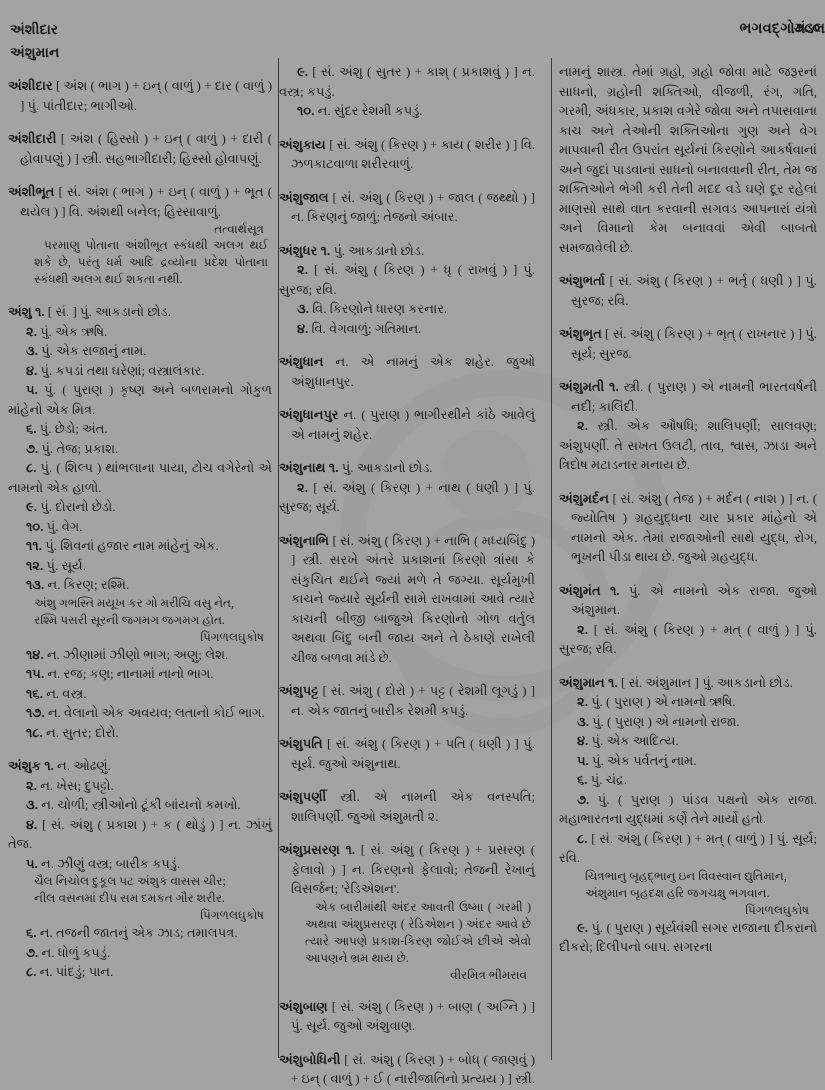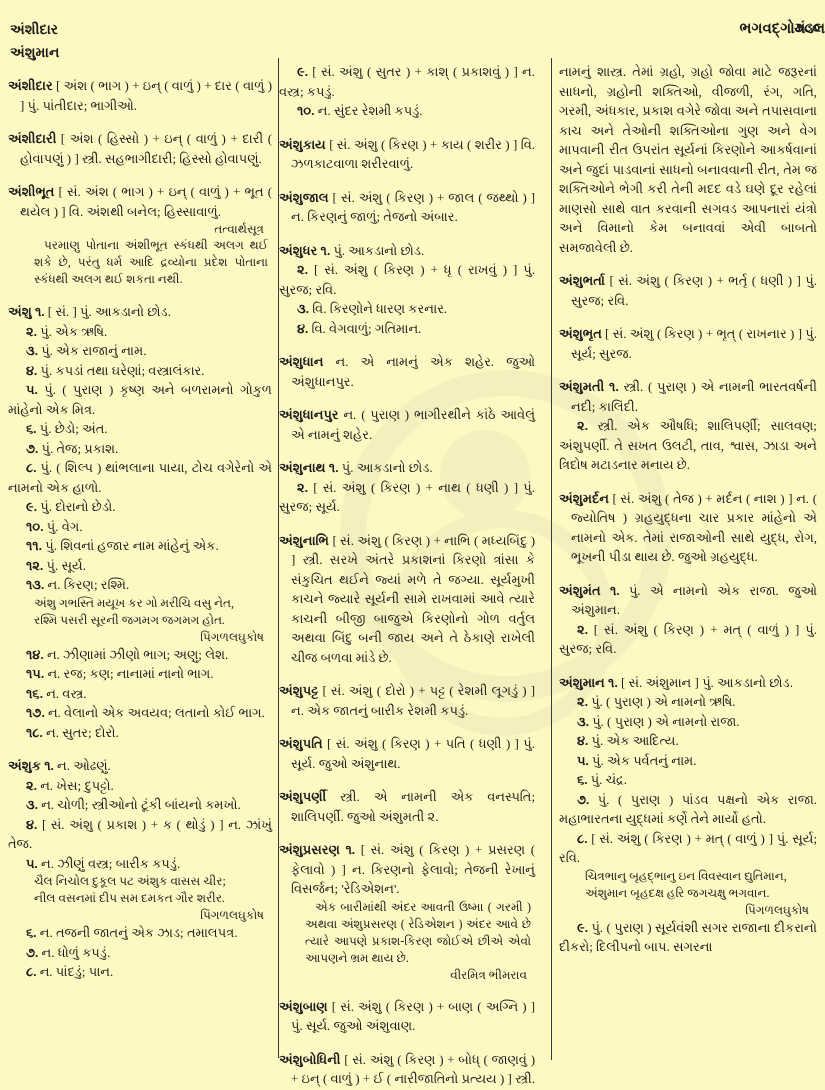--- a/index.html
+++ b/index.html
@@ -1,16 +1,16 @@
 <!DOCTYPE html>
 <html><head>
 <meta charset="utf-8">
 <style>
   html,body{margin:0;padding:0;background:#ffffff;}
-  .page{position:relative;width:825px;height:1090px;background:#fef9c3;color:#1b1b1b;
+  .page{position:relative;width:825px;height:1090px;background:#a3a3a3;color:#1b1b1b;
         font-family:"Liberation Serif","DejaVu Serif",serif;overflow:hidden;}
   
   .guide{position:absolute;left:10px;top:18px;font-weight:bold;font-size:14px;line-height:23px;}
   .title{position:absolute;left:0;top:20px;width:100%;text-align:right;font-weight:bold;font-size:15px;}
   .pageno{position:absolute;right:4px;top:20px;font-weight:bold;font-size:13px;letter-spacing:1px;}
   
   .vrule{position:absolute;top:58px;width:1px;background:#3a3a3a;}
   #rule-1{left:278px;height:1000px;}
   #rule-2{left:551px;height:1002px;}
   

